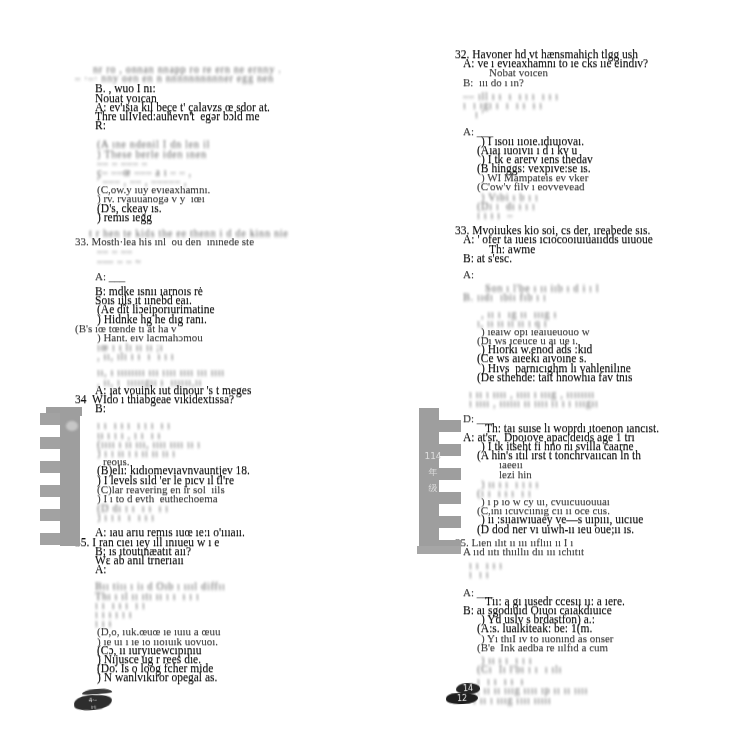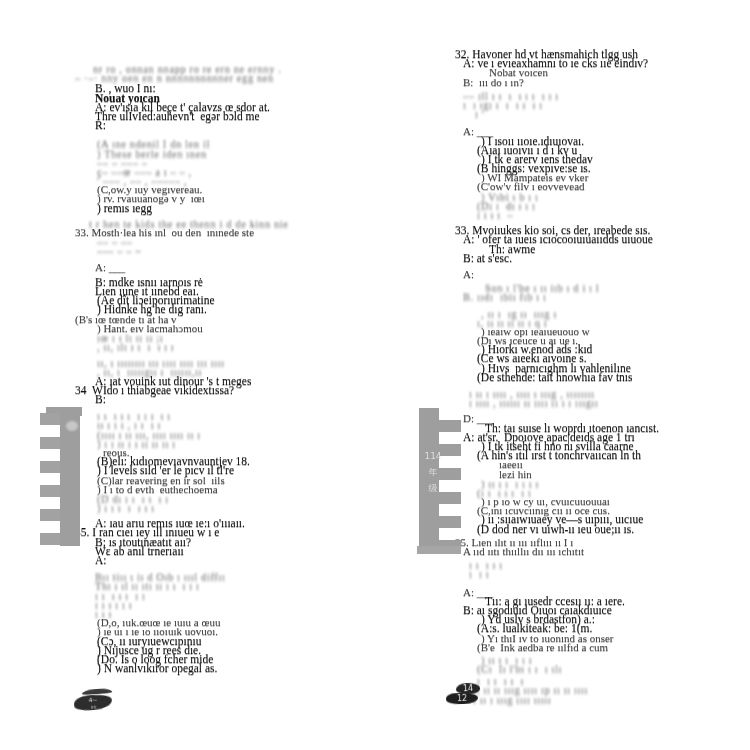--- a/index.html
+++ b/index.html
@@ -58,39 +58,40 @@
 </style>
 </head>
 <body>
 
 <div class="canvas">
 
   <div class="col" id="col-left">
       <div class="line s-f" style="margin-left: 18px;">nr ro , onnan nnapp ro re ern ne ernny .</div>
       <div class="line s-f">– ·–· nny oen en n nnnnnnnnnner egg nen</div>
       <div class="line s-d" style="margin-top: 2px; margin-left: 20px;">B. , wuo I nı:</div>
-      <div class="line s-d" style="margin-left: 20px; font-weight: bold;">Nouat yoıcan</div>
+      <div class="line s-d" style="margin-left: 20px;">Nouat yoıcan</div>
       <div class="line s-d" style="margin-left: 20px;">A: ev'ısıa kıl beçe t' çalavzs œ sdor at.</div>
       <div class="line s-d" style="margin-left: 20px;">Thre ulIvIed:auhevn't  egər bɔld me</div>
       <div class="line s-d" style="margin-left: 20px;">R:</div>
       <div class="line s-f" style="margin-top: 9px; margin-left: 22px;">(A ıne ndenil I dn len il</div>
       <div class="line s-f" style="margin-left: 22px;">) These berle iden ınen</div>
       <div class="line s-f" style="margin-left: 22px;">–– – ––– –</div>
       <div class="line s-f" style="margin-left: 22px;">ç– ––œ ––– a ı – – ,</div>
       <div class="line s-f" style="margin-left: 22px;">' ––– , –– , ––––– ,</div>
-      <div class="line s-m" style="margin-left: 22px;">(C,ow.y ıuy vegıvereau.</div>
+      <div class="line s-m" style="margin-left: 22px;">(C,ow.y ıuy evıeaxhamnı.</div>
       <div class="line s-m" style="margin-left: 22px;">) rv. rvauuanogə v y  ıœı</div>
+      <div class="line s-d" style="margin-left: 22px;">(D's, ckeay ıs.</div>
       <div class="line s-d" style="margin-left: 22px;">) remıs ıegg</div>
       <div class="line s-f" style="margin-top: 6px; margin-left: 14px;">t r hen te kids the ee thenn i d de kinn nie</div>
       <div class="line s-m">33. Mosth·lea his ınl  ou den  ınınede ste</div>
       <div class="line s-f" style="margin-left: 22px;">–– – ––</div>
       <div class="line s-f" style="margin-left: 22px;">–— – – ~</div>
       <div class="line s-m" style="margin-top: 7px; margin-left: 20px;">A: ___</div>
       <div class="line s-d" style="margin-top: 6px; margin-left: 20px;">B: mdke ısnıı ıarnoıs rė</div>
-      <div class="line s-d" style="margin-left: 20px;">Lıen ıune ıt ıınebd eaı.</div>
+      <div class="line s-d" style="margin-left: 20px;">Soıs ıils ıt ıınebd eaı.</div>
       <div class="line s-d" style="margin-left: 22px;">(Ae dît liɔeiporıurimatine</div>
       <div class="line s-d" style="margin-left: 22px;">) Hidnke hg he dıg ranı.</div>
       <div class="line s-m" style="">(B's ıœ tœnde tı at ha v</div>
       <div class="line s-m" style="margin-left: 22px;">) Hant. eıv lacmahɔmou</div>
       <div class="line s-f" style="margin-left: 22px;">ıœ ı ı lı ıı ıı ;ı</div>
       <div class="line s-f" style="margin-left: 22px;">, ıı, ılı ı ı  ı  ı ı ı</div>
       <div class="line s-f" style="margin-top: 7px; margin-left: 22px;">ıı, ı ıııııııı ııı ıııı ıııı ııı ıııı</div>
       <div class="line s-f" style="margin-left: 22px;">, ıı, ı  ıııııgıı ı  ıııııı,ıı</div>
       <div class="line s-d" style="margin-left: 20px;">A: ıat vouink ıut dinour 's t meges</div>
       <div class="line s-d">34  WIdo ı thiabgeae vıkidextıssa?</div>

